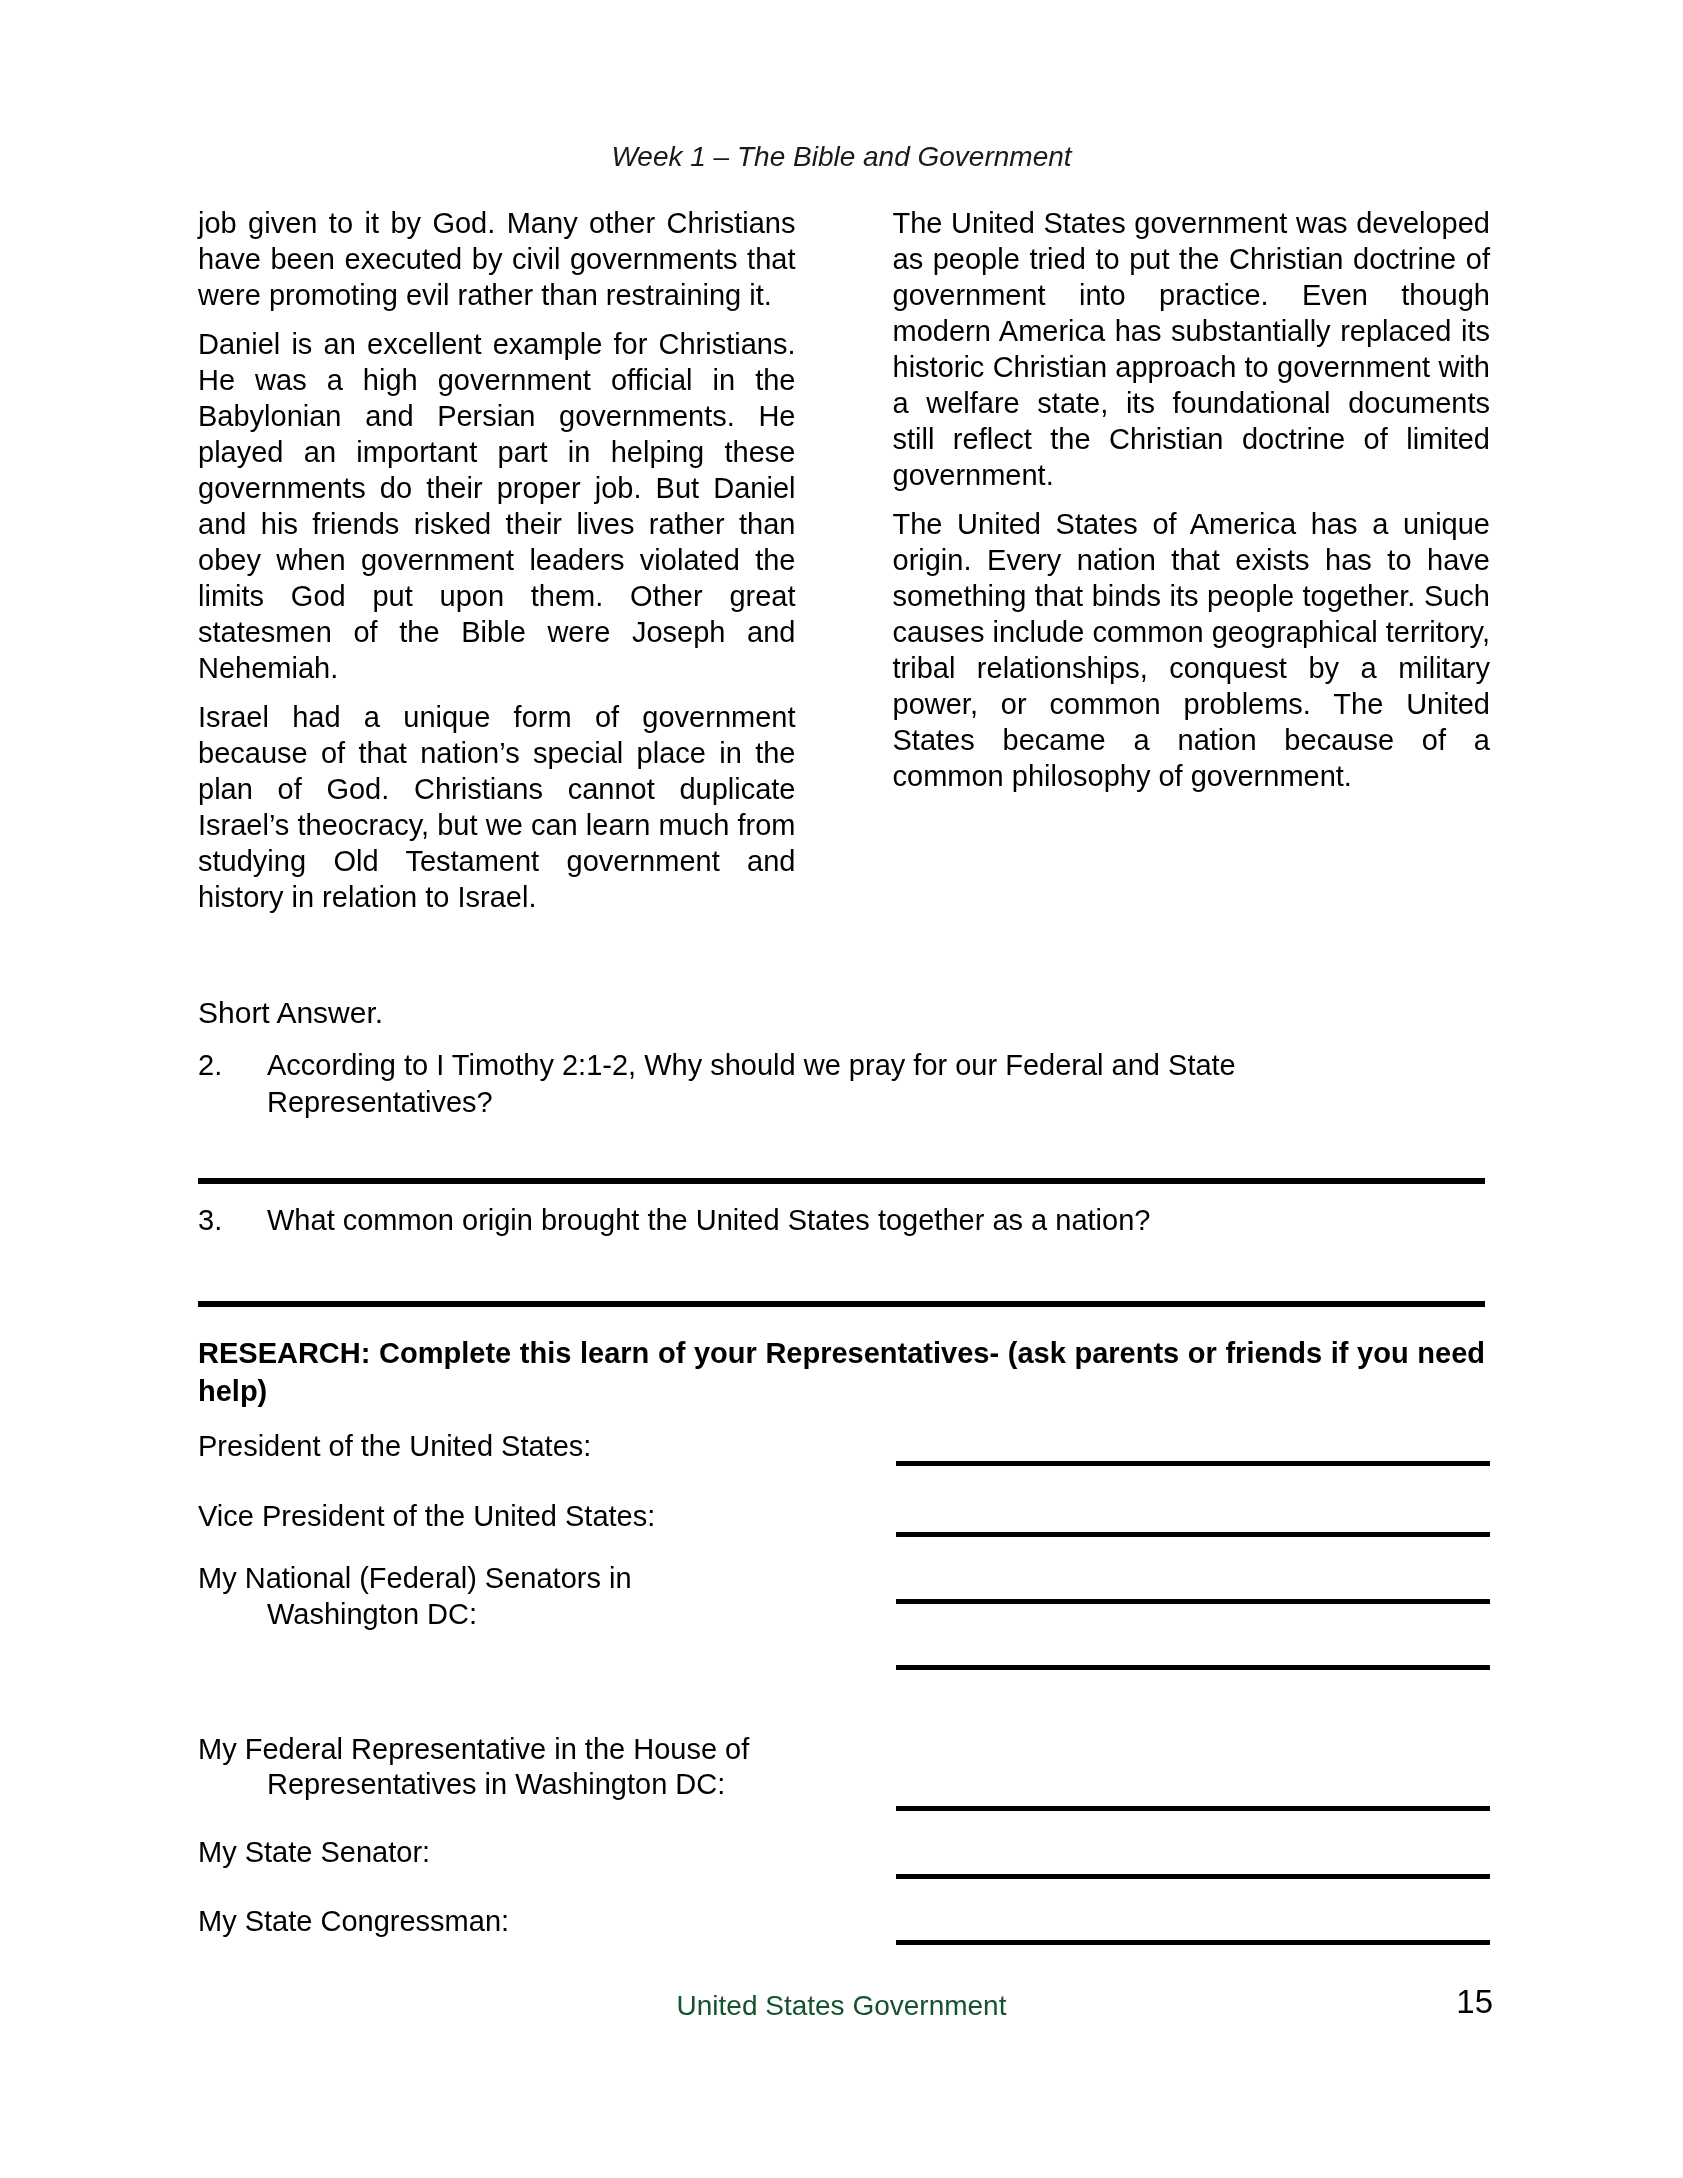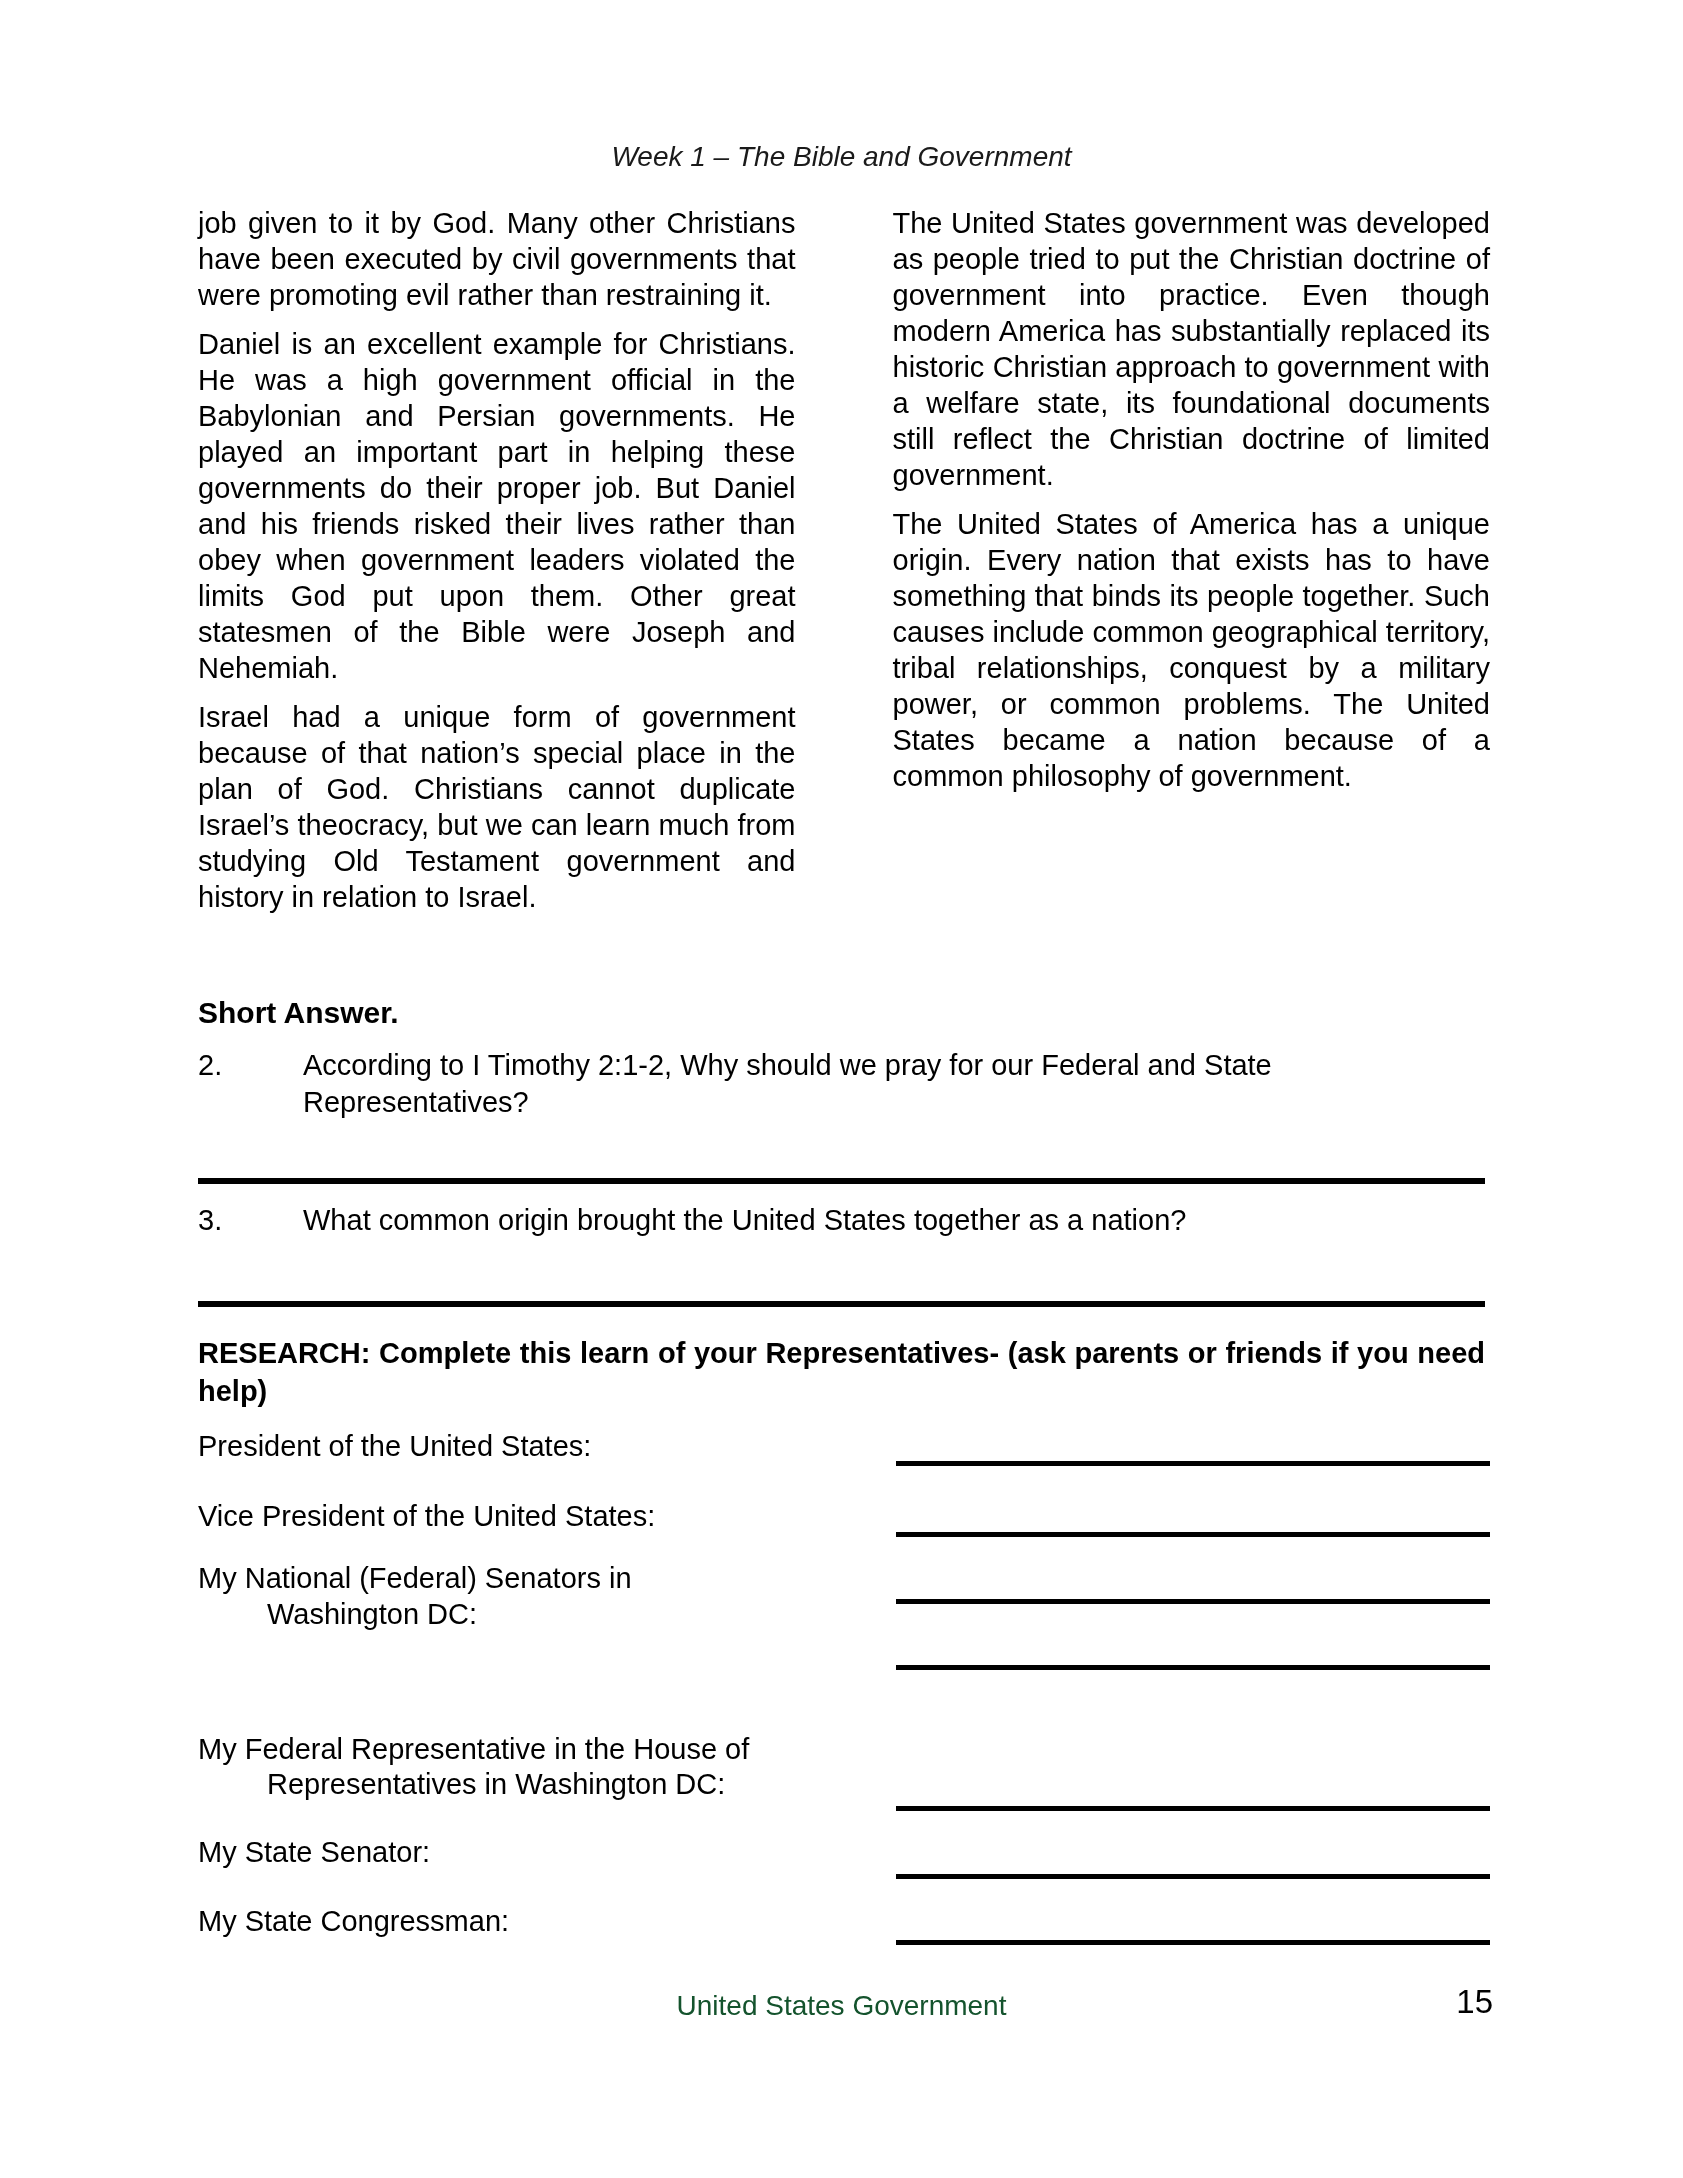--- a/index.html
+++ b/index.html
@@ -41,33 +41,33 @@
     line-height: 36px;
     text-align: justify;
   }
 
   
   .sa-heading {
     position: absolute;
     top: 996px;
     left: 198px;
     font-size: 30px;
-    font-weight: bold;
+    font-weight: normal;
   }
   .question {
     position: absolute;
     left: 198px;
     display: flex;
     font-size: 29px;
     line-height: 37px;
   }
   .q2 { top: 1047px; }
   .q3 { top: 1202px; }
   .q-num { width: 69px; flex: 0 0 69px; }
-  .q-text { width: 1010px; margin-left: 36px; }
+  .q-text { width: 1010px; }
 
   .rule {
     position: absolute;
     left: 198px;
     width: 1287px;
     height: 6px;
     background: #000000;
   }
   .rule-1 { top: 1178px; }
   .rule-2 { top: 1301px; }

